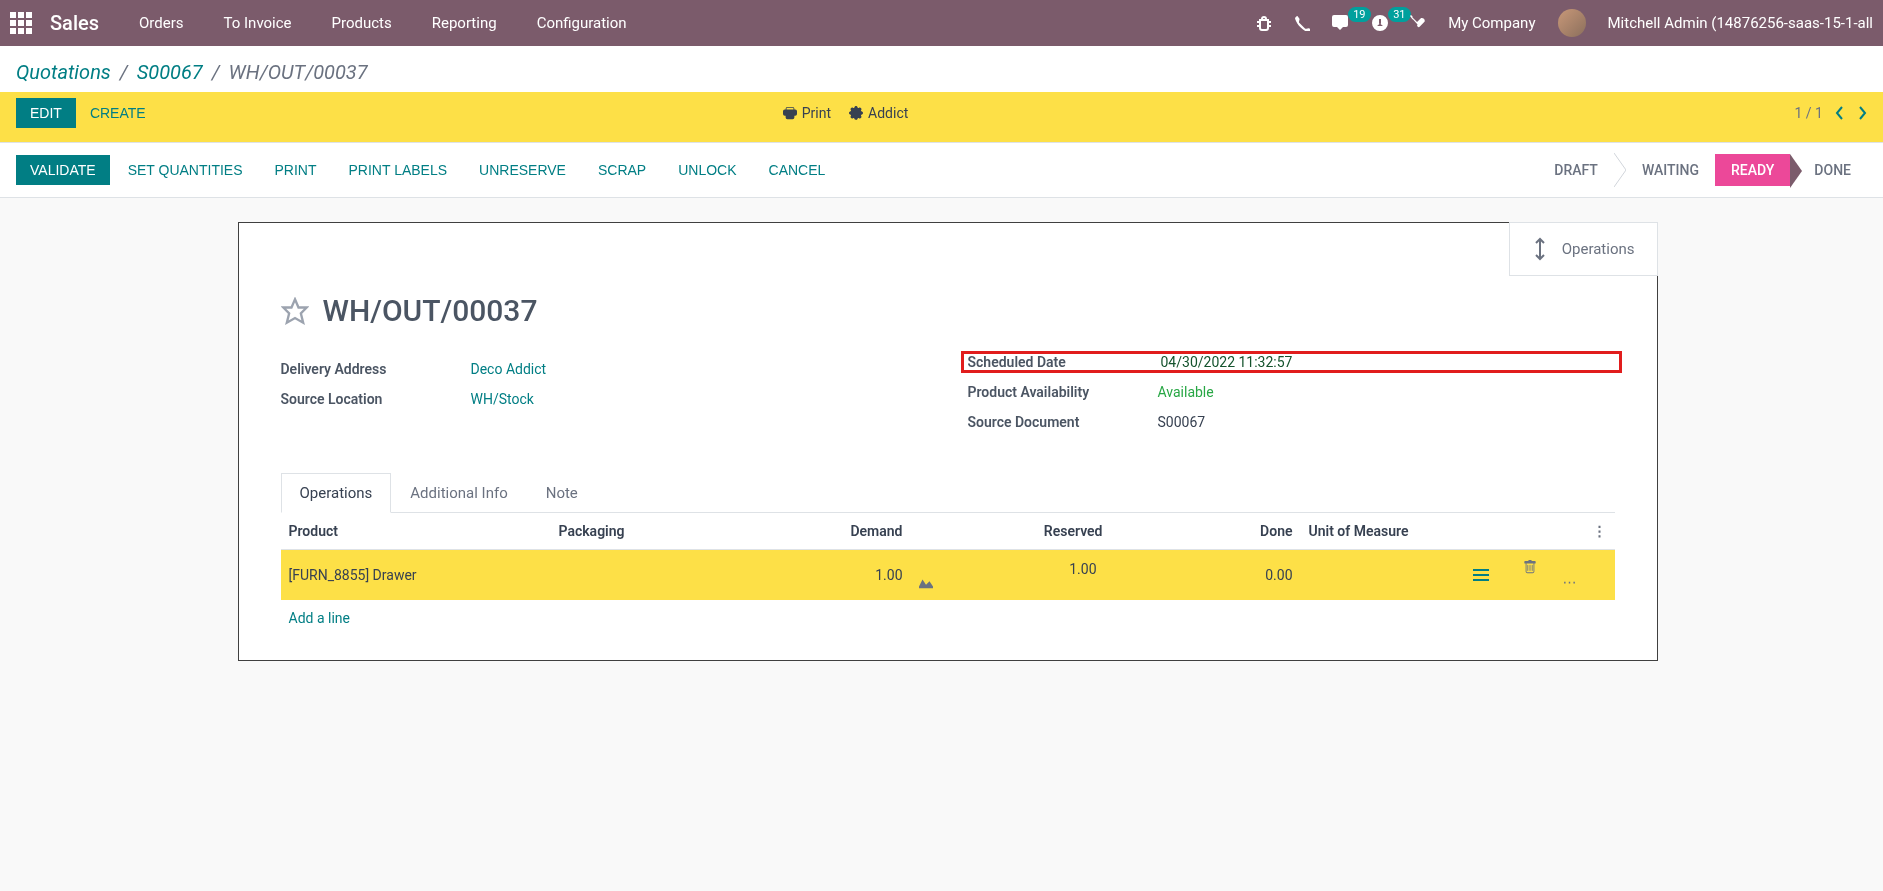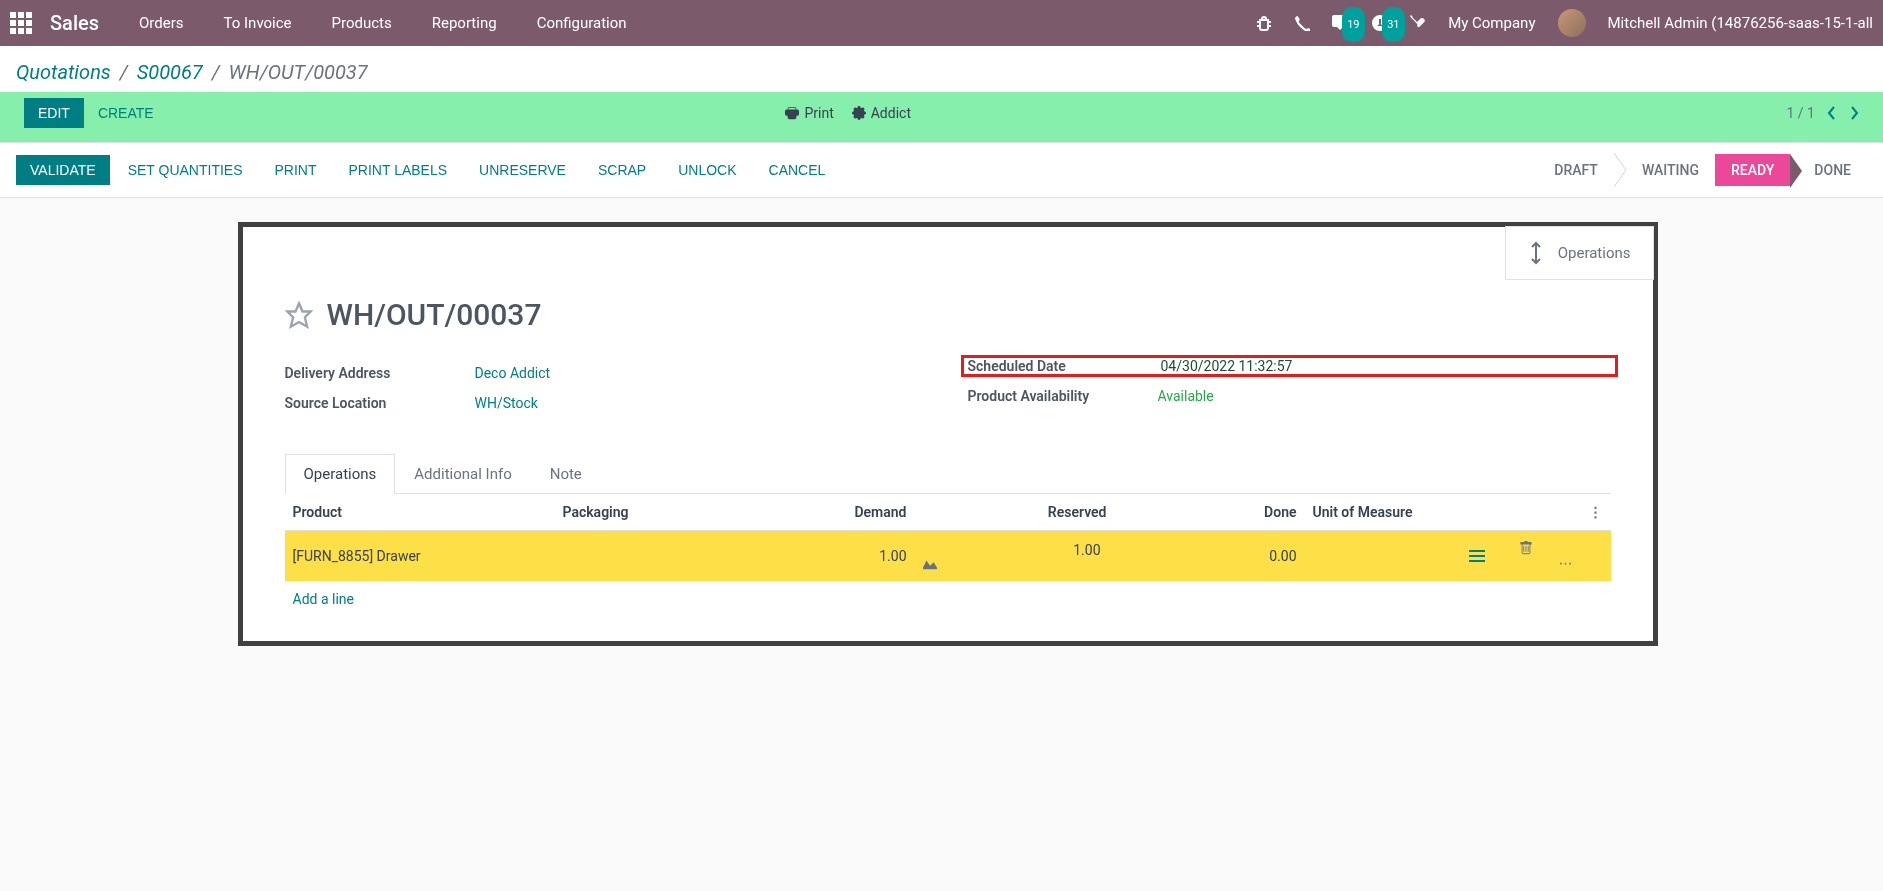--- a/index.html
+++ b/index.html
@@ -5,50 +5,50 @@
 * { box-sizing: border-box; margin: 0; padding: 0; }
 body { font-family: -apple-system, BlinkMacSystemFont, "Segoe UI", Roboto, sans-serif; font-size: 14px; color: #374151; background: #f9f9f9; width: 1883px; }
 .topbar { background: #7B5B6B; color: #fff; height: 46px; display: flex; align-items: center; padding: 0 10px; }
 .apps-icon { display: grid; grid-template-columns: repeat(3, 6px); grid-template-rows: repeat(3, 6px); gap: 2px; margin-right: 18px; cursor: pointer; }
 .apps-icon span { background: #fff; width: 6px; height: 6px; }
 .topbar .brand { font-size: 20px; font-weight: 500; margin-right: 40px; }
 .topbar .nav { display: flex; gap: 40px; }
 .topbar .nav-item { color: #fff; cursor: pointer; font-size: 15px; }
 .topbar .right { margin-left: auto; display: flex; align-items: center; gap: 22px; }
 .topbar .icon-btn { color: #fff; cursor: pointer; position: relative; }
-.topbar .badge { position: absolute; top: -8px; left: 10px; background: #00A09D; color: #fff; border-radius: 10px; font-size: 11px; padding: 11px 5px; min-width: 18px; text-align: center; }
+.topbar .badge { position: absolute; top: -8px; left: 16px; background: #00A09D; color: #fff; border-radius: 10px; font-size: 11px; padding: 1px 5px; min-width: 18px; text-align: center; }
 .topbar .company { font-size: 15px; }
 .topbar .avatar { width: 28px; height: 28px; border-radius: 50%; background: linear-gradient(135deg, #c89878, #8b6f5c); display: inline-block; }
 .topbar .user { font-size: 15px; white-space: nowrap; overflow: hidden; }
 
 .breadcrumb-row { background: #fff; padding: 14px 16px 8px; display: flex; align-items: center; }
 .breadcrumb { font-size: 20px; color: #017E84; font-style: italic; }
 .breadcrumb .sep { color: #6b7280; margin: 0 4px; }
 .breadcrumb .current { color: #6b7280; }
 
-.control-row { background: #86efac; padding: 6px 24px 14px; display: flex; border-bottom: 1px solid #dee2e6; }
+.control-row { background: #fde047; padding: 6px 16px 14px; display: flex; border-bottom: 1px solid #dee2e6; }
 .btn-primary { background: #017E84; color: #fff; border: none; padding: 7px 14px; font-size: 14px; font-weight: 500; cursor: pointer; text-transform: uppercase; }
 .btn-link { color: #017E84; background: none; border: none; padding: 7px 14px; font-size: 14px; font-weight: 500; cursor: pointer; text-transform: uppercase; }
 .control-center { margin-left: auto; margin-right: auto; display: flex; gap: 18px; padding-left: 180px; }
 .ctrl-item { color: #374151; cursor: pointer; display: flex; align-items: center; gap: 5px; }
 .pager { margin-left: auto; display: flex; align-items: center; gap: 12px; color: #6b7280; }
 .pager .arrow { color: #017E84; font-size: 18px; cursor: pointer; }
 
 .action-row { background: #fff; padding: 10px 16px; display: flex; align-items: center; border-bottom: 1px solid #dee2e6; }
 .action-row .btns { display: flex; gap: 4px; }
 .status-bar { margin-left: auto; display: flex; align-items: center; }
 .status-step { padding: 8px 16px; color: #6b7280; font-size: 14px; font-weight: 500; position: relative; text-transform: uppercase; cursor: pointer; }
 .status-step.active { background: #ec4899; color: #fff; }
 .status-step.active::before { content: ""; position: absolute; left: -12px; top: 0; border-top: 17px solid transparent; border-bottom: 17px solid transparent; border-left: 12px solid #fff; }
 .status-step.active::after { content: ""; position: absolute; right: -12px; top: 0; border-top: 17px solid transparent; border-bottom: 17px solid transparent; border-left: 12px solid #7B5B6B; z-index: 1; }
 .arrow-sep { color: #d1d5db; width: 12px; height: 34px; display: flex; align-items: center; }
 .arrow-sep svg { height: 34px; }
 
 .sheet-wrap { background: #f9f9f9; padding: 0; display: flex; justify-content: center; }
-.sheet { background: #fff; width: 1420px; margin-top: 24px; border: 5px solid #404040; position: relative; margin-left: 12px; }
+.sheet { background: #fff; width: 1420px; margin-top: 24px; border: 1px solid #404040; position: relative; margin-left: 12px; }
 .stat-box { position: absolute; right: -1px; top: -1px; border: 1px solid #dee2e6; padding: 14px 22px; display: flex; align-items: center; gap: 14px; cursor: pointer; color: #6b7280; font-size: 15px; background: #fff; }
 .sheet-inner { padding: 70px 42px 24px; }
 .title-row { display: flex; align-items: center; gap: 14px; margin-bottom: 26px; }
 .star { color: #9ca3af; cursor: pointer; }
 .record-title { font-size: 30px; font-weight: 500; color: #4b5563; }
 .fields-grid { display: grid; grid-template-columns: 1fr 1fr; gap: 1px 40px; }
 .field-row { display: flex; padding: 7px 0; align-items: baseline; }
 .field-label { width: 190px; font-weight: 600; color: #4b5563; font-size: 14px; }
 .field-val { font-size: 14px; }
 .field-val.link { color: #017E84; cursor: pointer; }
@@ -227,20 +227,24 @@
           </div>
         </div>
         <div>
           <div class="highlight-box">
             <div class="field-label">Scheduled Date</div>
             <div class="field-val muted">04/30/2022 11:32:57</div>
           </div>
           <div class="field-row">
             <div class="field-label">Product Availability</div>
             <div class="field-val success">Available</div>
+          </div>
+          <div class="field-row">
+            <div class="field-label">Source Document</div>
+            <div class="field-val">S00067</div>
           </div>
         </div>
       </div>
 
       <div class="tabs">
         <div class="tab active">Operations</div>
         <div class="tab">Additional Info</div>
         <div class="tab">Note</div>
       </div>
 

